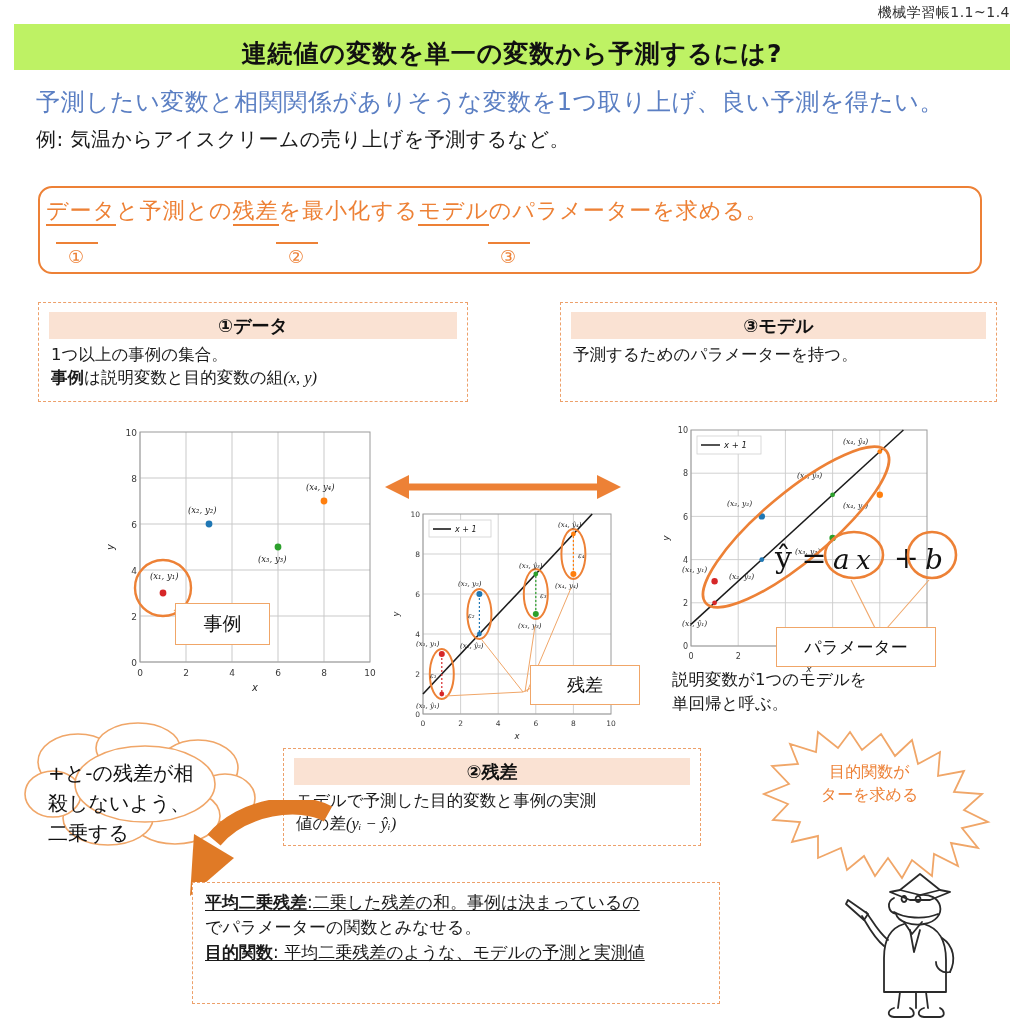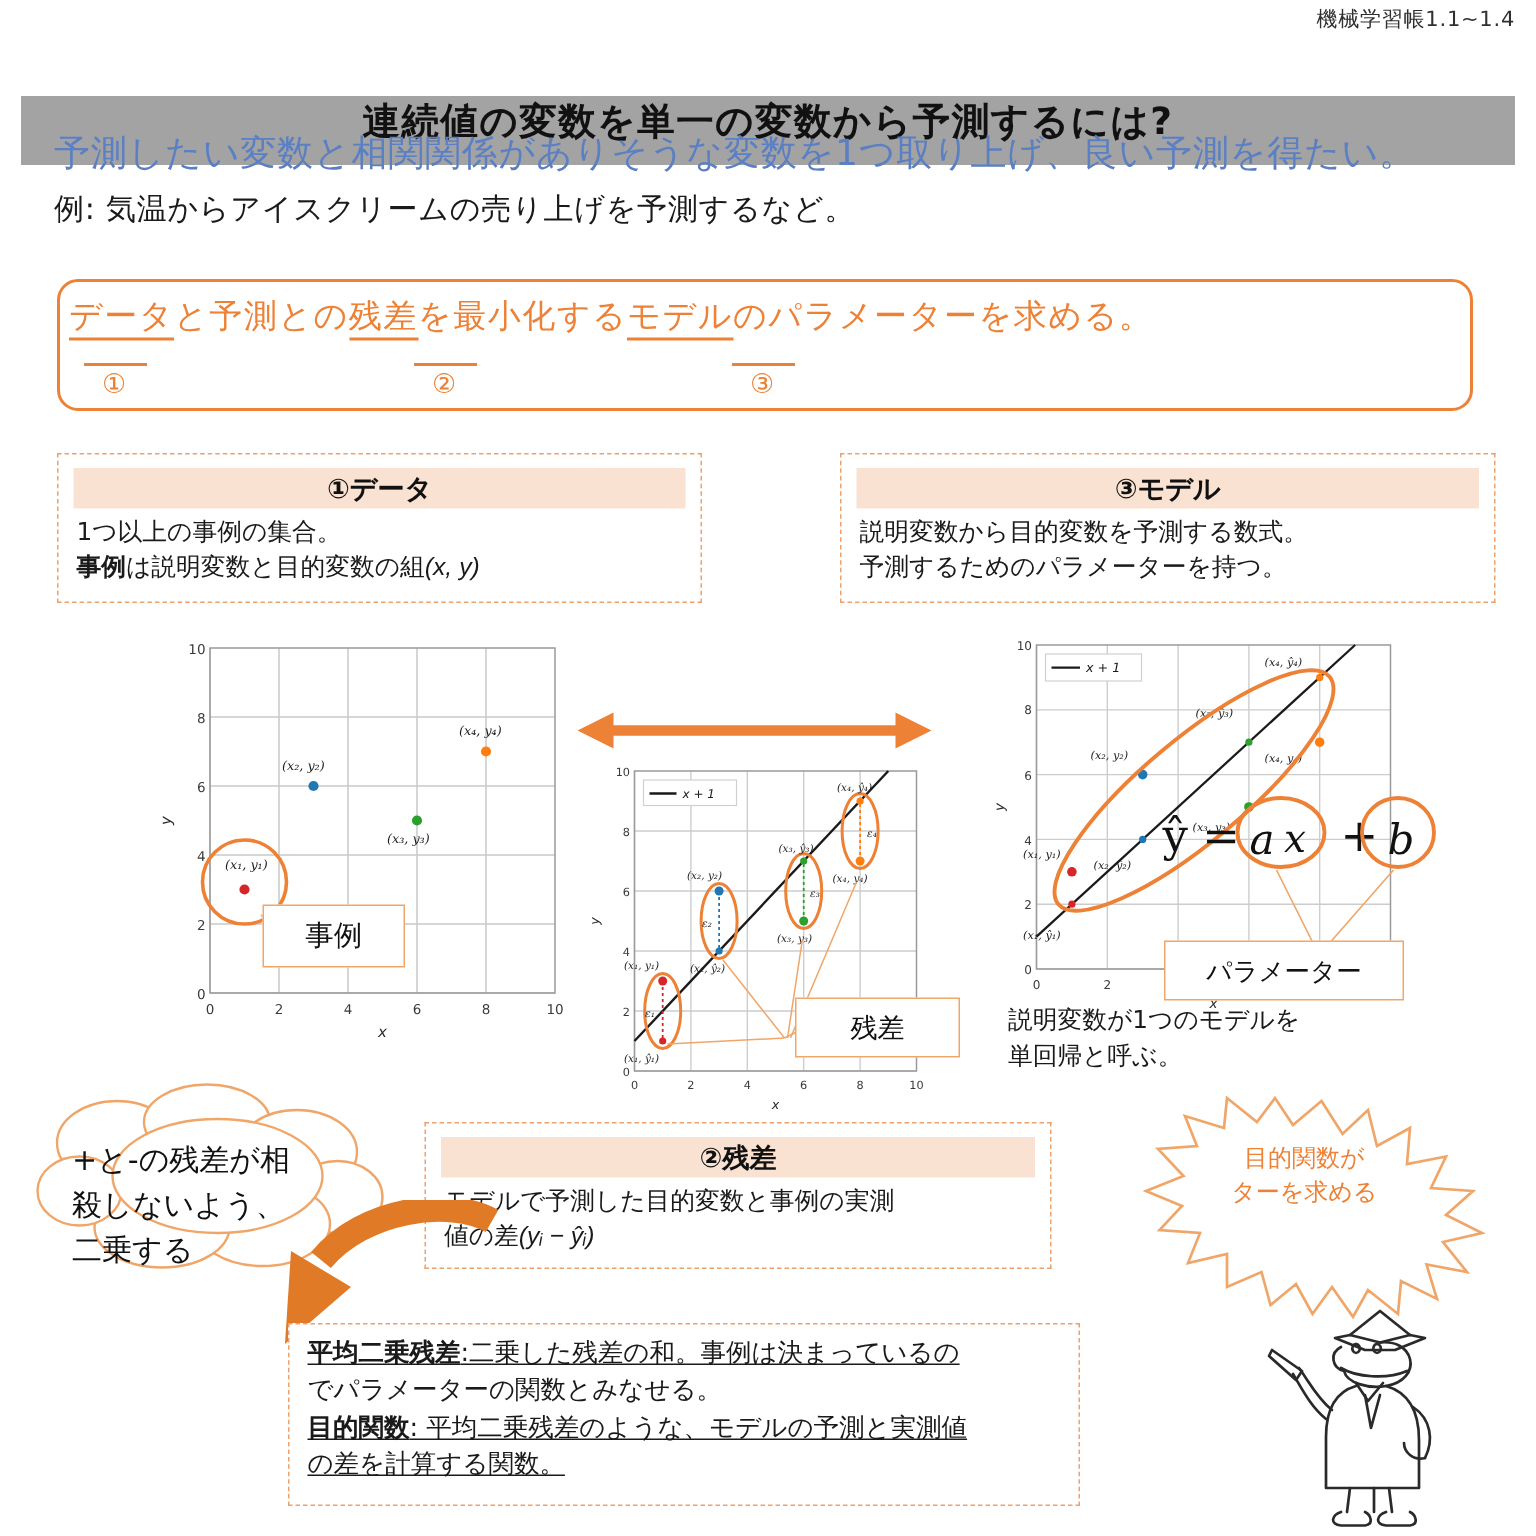--- a/index.html
+++ b/index.html
@@ -10,22 +10,22 @@
     color:#1a1a1a;
   }
   .abs{position:absolute;}
 
   
   #doc-ref{
     right:14px;top:4px;font-size:14px;color:#303030;letter-spacing:.5px;
   }
   #title-bar{
     left:14px;top:24px;width:996px;height:46px;
-    background:#a3a3a3;
-    display:flex;align-items:flex-start;justify-content:center;margin-top:40px;
+    background:#bef264;
+    display:flex;align-items:flex-end;justify-content:center;
   }
   #title-text{
     font-size:25px;font-weight:bold;color:#111;letter-spacing:1px;
   }
 
   
   #intro-1{left:36px;top:86px;font-size:24px;color:#5b7fc3;letter-spacing:.5px;}
   #intro-2{left:36px;top:126px;font-size:20px;color:#1a1a1a;letter-spacing:.5px;}
 
   
@@ -51,21 +51,21 @@
     display:flex;align-items:center;justify-content:center;
     font-size:18px;font-weight:bold;color:#111;
   }
   .card-body{
     padding:2px 12px 0 12px;font-size:16.5px;line-height:1.42;color:#1a1a1a;
   }
   #card-data{left:38px;top:302px;width:430px;height:100px;}
   #card-model{left:560px;top:302px;width:437px;height:100px;}
   #card-residual{left:283px;top:748px;width:418px;height:98px;}
   .b{font-weight:bold;}
-  .mi{font-style:italic;font-family:Liberation Sans, sans-serif;}
+  .mi{font-style:italic;font-family:Liberation Serif, serif;}
 
   
   .chart-svg{position:absolute;}
 
   
   .callout{
     position:absolute;border:1.6px solid #f0a668;background:#fff;
     display:flex;align-items:center;justify-content:center;
     font-size:19px;color:#111;box-sizing:border-box;
   }
@@ -128,21 +128,20 @@
   <div class="card-head">①データ</div>
   <div class="card-body">
     <div>1つ以上の事例の集合。</div>
     <div><span class="b">事例</span><span>は説明変数と目的変数の組</span><span class="mi">(x, y)</span></div>
   </div>
 </div>
 
 <div class="abs card" id="card-model">
   <div class="card-head">③モデル</div>
   <div class="card-body">
-    <div>説明変数から目的変数を予測する数式。</div>
     <div>予測するためのパラメーターを持つ。</div>
   </div>
 </div>
 
 <svg class="chart-svg" id="chart1" width="300" height="285" viewBox="0 0 300 285" style="left:92px;top:414px;">
 
   <g stroke="#c9c9c9" stroke-width="1">
     <line x1="48" y1="248" x2="278" y2="248"></line>
       <line x1="48" y1="202" x2="278" y2="202"></line>
     <line x1="48" y1="156" x2="278" y2="156"></line>
@@ -413,21 +412,20 @@
 
 <svg class="abs" style="left:150px;top:800px;" width="190" height="110" viewBox="0 0 190 110">
   <path d="M178,14 C150,-2 92,6 64,40" fill="none" stroke="#e07a26" stroke-width="17" stroke-linecap="butt"></path>
   <polygon points="40,96 84,58 44,34" fill="#e07a26"></polygon>
 </svg>
 
 <div class="abs" id="summary-box">
   <div><span class="b u">平均二乗残差</span><span class="u">:二乗した残差の和。事例は決まっているの</span></div>
   <div>でパラメーターの関数とみなせる。</div>
   <div><span class="b u">目的関数</span><span class="u">: 平均二乗残差のような、モデルの予測と実測値</span></div>
-  <div class="u" style="display:inline-block;">の差を計算する関数。</div>
 </div>
 
 <svg class="abs" style="left:838px;top:868px;" width="172" height="152" viewBox="0 0 172 152">
   <g fill="none" stroke="#2a2a2a" stroke-width="1.8" stroke-linecap="round" stroke-linejoin="round">
 
     <path d="M62,22 L82,6 L102,22"></path>
     <path d="M52,24 L62,22 L82,27 L102,22 L112,24 L92,32 L72,32 Z"></path>
 
     <path d="M56,30 C48,34 50,44 58,46 C60,54 74,58 86,56 C98,54 104,46 102,38 C100,30 92,26 82,27"></path>
     <path d="M56,44 C66,50 86,52 100,46"></path>

